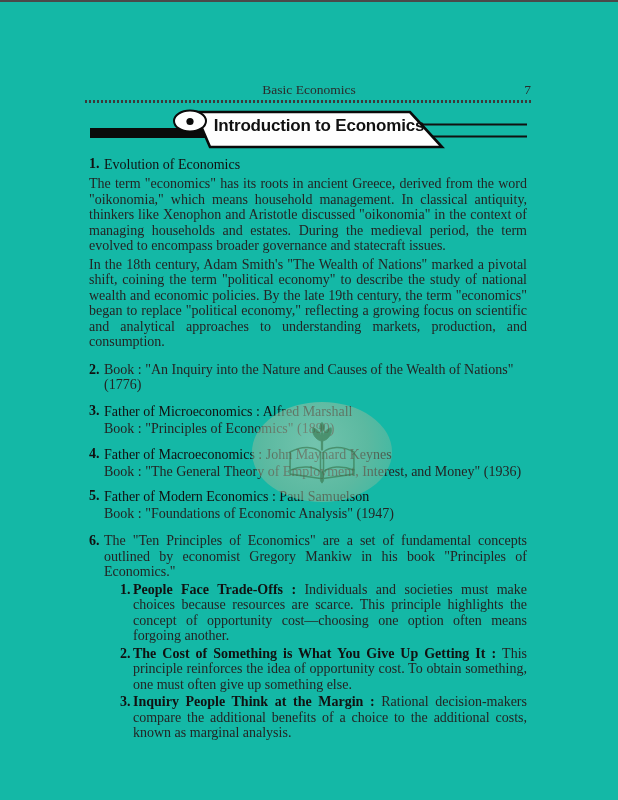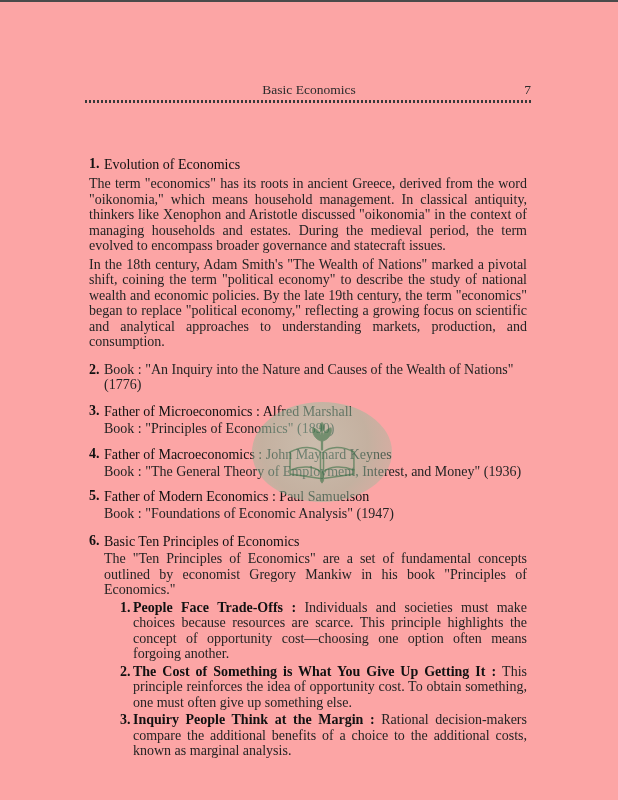--- a/index.html
+++ b/index.html
@@ -1,19 +1,19 @@
 <!DOCTYPE html>
 <html><head>
 <meta charset="utf-8">
 <style>
   html,body{margin:0;padding:0;background:#e8e8e8;}
   .page{
     position:relative;
     width:618px;height:800px;
-    background:#fca5a5;
+    background:#14b8a6;
     overflow:hidden;
     font-family:"Liberation Serif","DejaVu Serif",serif;
     color:#222;
   }
   .scan-edge{position:absolute;top:0;left:0;width:618px;height:2px;background:#4a4a4a;}
 
   
   .running-header{position:absolute;left:85px;top:82px;width:448px;height:16px;}
   .rh-title{display:block;text-align:center;font-size:13.5px;color:#2b2b2b;}
   .rh-page{position:absolute;right:2px;top:0;font-size:13.5px;color:#2b2b2b;}
@@ -67,20 +67,35 @@
 
 <div class="page">
   <div class="scan-edge"></div>
 
   <div class="running-header">
     <span class="rh-title">Basic Economics</span>
     <span class="rh-page">7</span>
   </div>
   <div class="dotted-rule"></div>
 
+  <div class="banner">
+    <svg width="448" height="48" viewBox="0 0 448 48">
+
+      <line x1="300" y1="18.5" x2="442" y2="18.5" stroke="#111" stroke-width="2.2"></line>
+      <line x1="300" y1="30.5" x2="442" y2="30.5" stroke="#111" stroke-width="2.2"></line>
+
+      <rect x="5" y="22" width="118" height="10" fill="#0a0a0a"></rect>
+
+      <polygon points="110,6 325,6 357,41 125,41" fill="#fefefe" stroke="#0a0a0a" stroke-width="2.6"></polygon>
+
+      <ellipse cx="105" cy="15" rx="16" ry="10.5" fill="#fefefe" stroke="#0a0a0a" stroke-width="2"></ellipse>
+      <circle cx="105" cy="15.5" r="3.6" fill="#0a0a0a"></circle>
+    </svg>
+    <div class="banner-label">Introduction to Economics</div>
+  </div>
 
   <div class="content">
 
     <div class="sec">
       <span class="sec-num">1.</span>
       <span class="sec-head">Evolution of Economics</span>
       <p class="para">The term "economics" has its roots in ancient Greece, derived from the word "oikonomia," which means household management. In classical antiquity, thinkers like Xenophon and Aristotle discussed "oikonomia" in the context of managing households and estates. During the medieval period, the term evolved to encompass broader governance and statecraft issues.</p>
       <p class="para">In the 18th century, Adam Smith's "The Wealth of Nations" marked a pivotal shift, coining the term "political economy" to describe the study of national wealth and economic policies. By the late 19th century, the term "economics" began to replace "political economy," reflecting a growing focus on scientific and analytical approaches to understanding markets, production, and consumption.</p>
     </div>
 
@@ -102,21 +117,20 @@
     </div>
 
     <div class="sec mt8">
       <span class="sec-num">5.</span>
       <span class="sec-head">Father of Modern Economics : Paul Samuelson</span>
       <div class="book-line">Book : "Foundations of Economic Analysis" (1947)</div>
     </div>
 
     <div class="sec mt12">
       <span class="sec-num">6.</span>
-      <span class="sec-head">Basic Ten Principles of Economics</span>
       <div class="intro">The "Ten Principles of Economics" are a set of fundamental concepts outlined by economist Gregory Mankiw in his book "Principles of Economics."</div>
 
       <div class="principle">
         <span class="p-num">1.</span>
         <span class="p-lead">People Face Trade-Offs : </span><span>Individuals and societies must make choices because resources are scarce. This principle highlights the concept of opportunity cost—choosing one option often means forgoing another.</span>
       </div>
 
       <div class="principle">
         <span class="p-num">2.</span>
         <span class="p-lead">The Cost of Something is What You Give Up Getting It : </span><span>This principle reinforces the idea of opportunity cost. To obtain something, one must often give up something else.</span>

